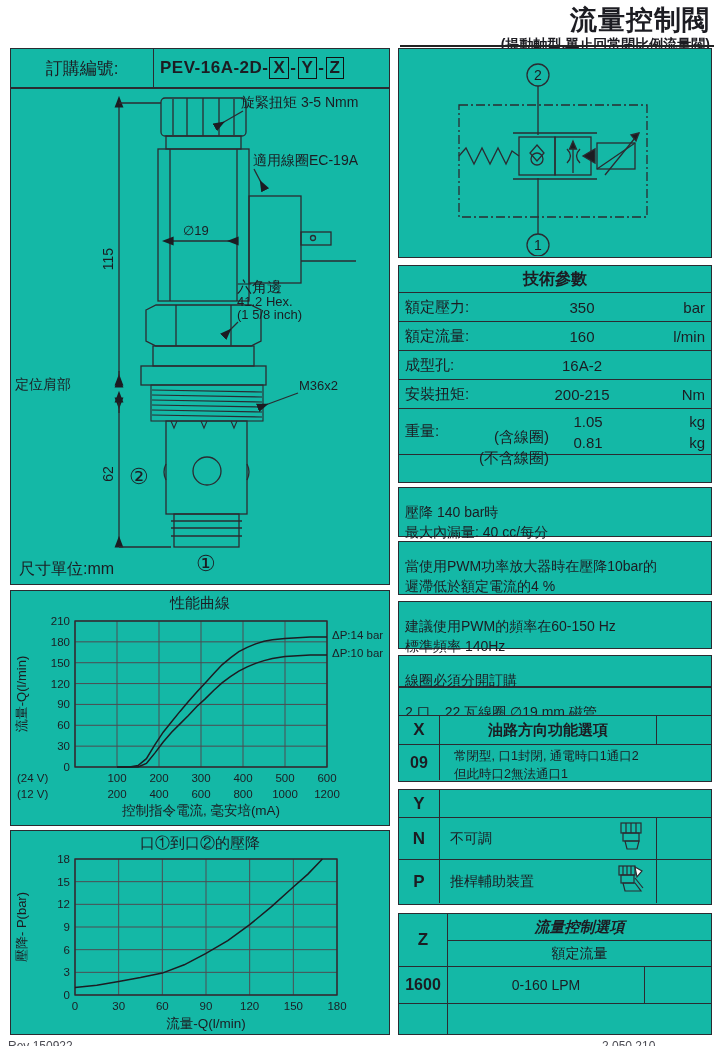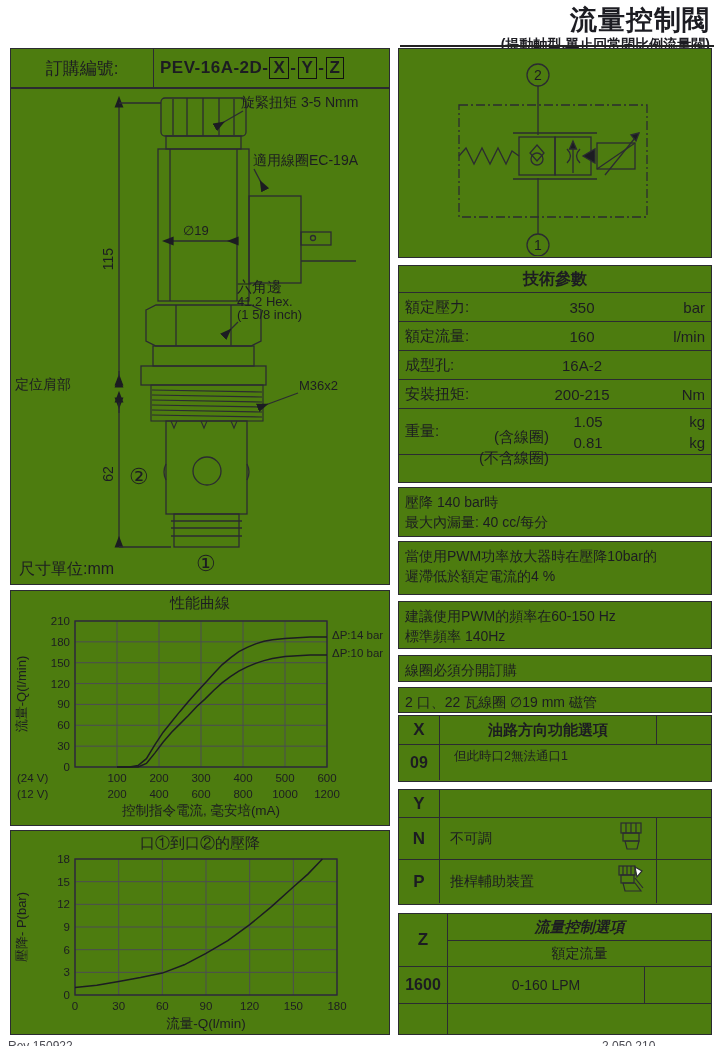--- a/index.html
+++ b/index.html
@@ -1,18 +1,18 @@
 <!DOCTYPE html>
 <html><head>
 <meta charset="utf-8">
 <style>
   html,body{margin:0;padding:0;background:#fff;}
   .page{position:relative;width:714px;height:1046px;background:#fff;overflow:hidden;
         font-family:"Liberation Sans",sans-serif;color:#1c1c22;}
-  .box{position:absolute;border:1.6px solid #2b2b31;background:#4d7c0f;box-sizing:border-box;}
+  .box{position:absolute;border:1.6px solid #2b2b31;background:#14b8a6;box-sizing:border-box;}
   
   .title-block{position:absolute;top:2px;right:4px;text-align:right;width:400px;}
   .title{font-size:27px;font-weight:bold;letter-spacing:1px;}
   .subtitle{font-size:14px;font-weight:bold;margin-top:-2px;}
   .title-rule{position:absolute;left:400px;right:0;top:45px;border-top:2px solid #222;}
   
   .order-box{left:10px;top:48px;width:380px;height:40px;display:flex;align-items:center;}
   .order-label{width:142px;text-align:center;font-size:17px;}
   .order-code{flex:1;border-left:1.6px solid #2b2b31;height:100%;display:flex;align-items:center;
               padding-left:6px;font-size:17px;font-weight:bold;letter-spacing:.5px;}
@@ -37,21 +37,21 @@
   .tech-unit{width:52px;text-align:right;}
   .weight-row{display:flex;align-items:center;height:46px;border-bottom:1.6px solid #2b2b31;
               padding:0 6px;box-sizing:border-box;}
   .w-label{width:52px;font-size:15px;}
   .w-lines{flex:1;}
   .w-line{display:flex;align-items:center;height:21px;}
   .w-sub{width:92px;text-align:right;margin-top:32px;}
   .w-val{width:78px;text-align:center;}
   .w-unit{flex:1;text-align:right;}
   .temp-row{display:flex;align-items:center;height:28px;padding:0 6px;box-sizing:border-box;}
-  .note-box{left:398px;width:314px;font-size:14px;line-height:1.4;padding:5px 6px;}
+  .note-box{left:398px;width:314px;font-size:14px;line-height:1.4;padding:15px 6px;}
   .note-line{white-space:nowrap;}
   
   .opt-box{left:398px;width:314px;font-size:14px;}
   .opt-row{display:flex;border-bottom:1.6px solid #2b2b31;box-sizing:border-box;align-items:stretch;}
   .opt-row:last-child{border-bottom:none;}
   .opt-code{width:40px;display:flex;align-items:center;justify-content:center;
             font-weight:bold;font-size:17px;border-right:1.6px solid #2b2b31;}
   .opt-title{flex:1;display:flex;align-items:center;justify-content:center;
              font-weight:bold;font-size:15px;}
   .opt-endcell{width:54px;border-left:1.6px solid #2b2b31;}
@@ -373,20 +373,21 @@
 
   <div class="box opt-box" style="top:715px;height:67px;">
     <div class="opt-row" style="height:29px;">
       <div class="opt-code">X</div>
       <div class="opt-title">油路方向功能選項</div>
       <div class="opt-endcell"></div>
     </div>
     <div class="opt-row" style="height:35px;">
       <div class="opt-code" style="font-size:16px;">09</div>
       <div class="opt-desc-lines">
+        <div>常閉型, 口1封閉, 通電時口1通口2</div>
         <div>但此時口2無法通口1</div>
       </div>
     </div>
   </div>
 
   <div class="box opt-box" style="top:789px;height:116px;">
     <div class="opt-row" style="height:28px;">
       <div class="opt-code">Y</div>
     </div>
     <div class="opt-row" style="height:42px;">

